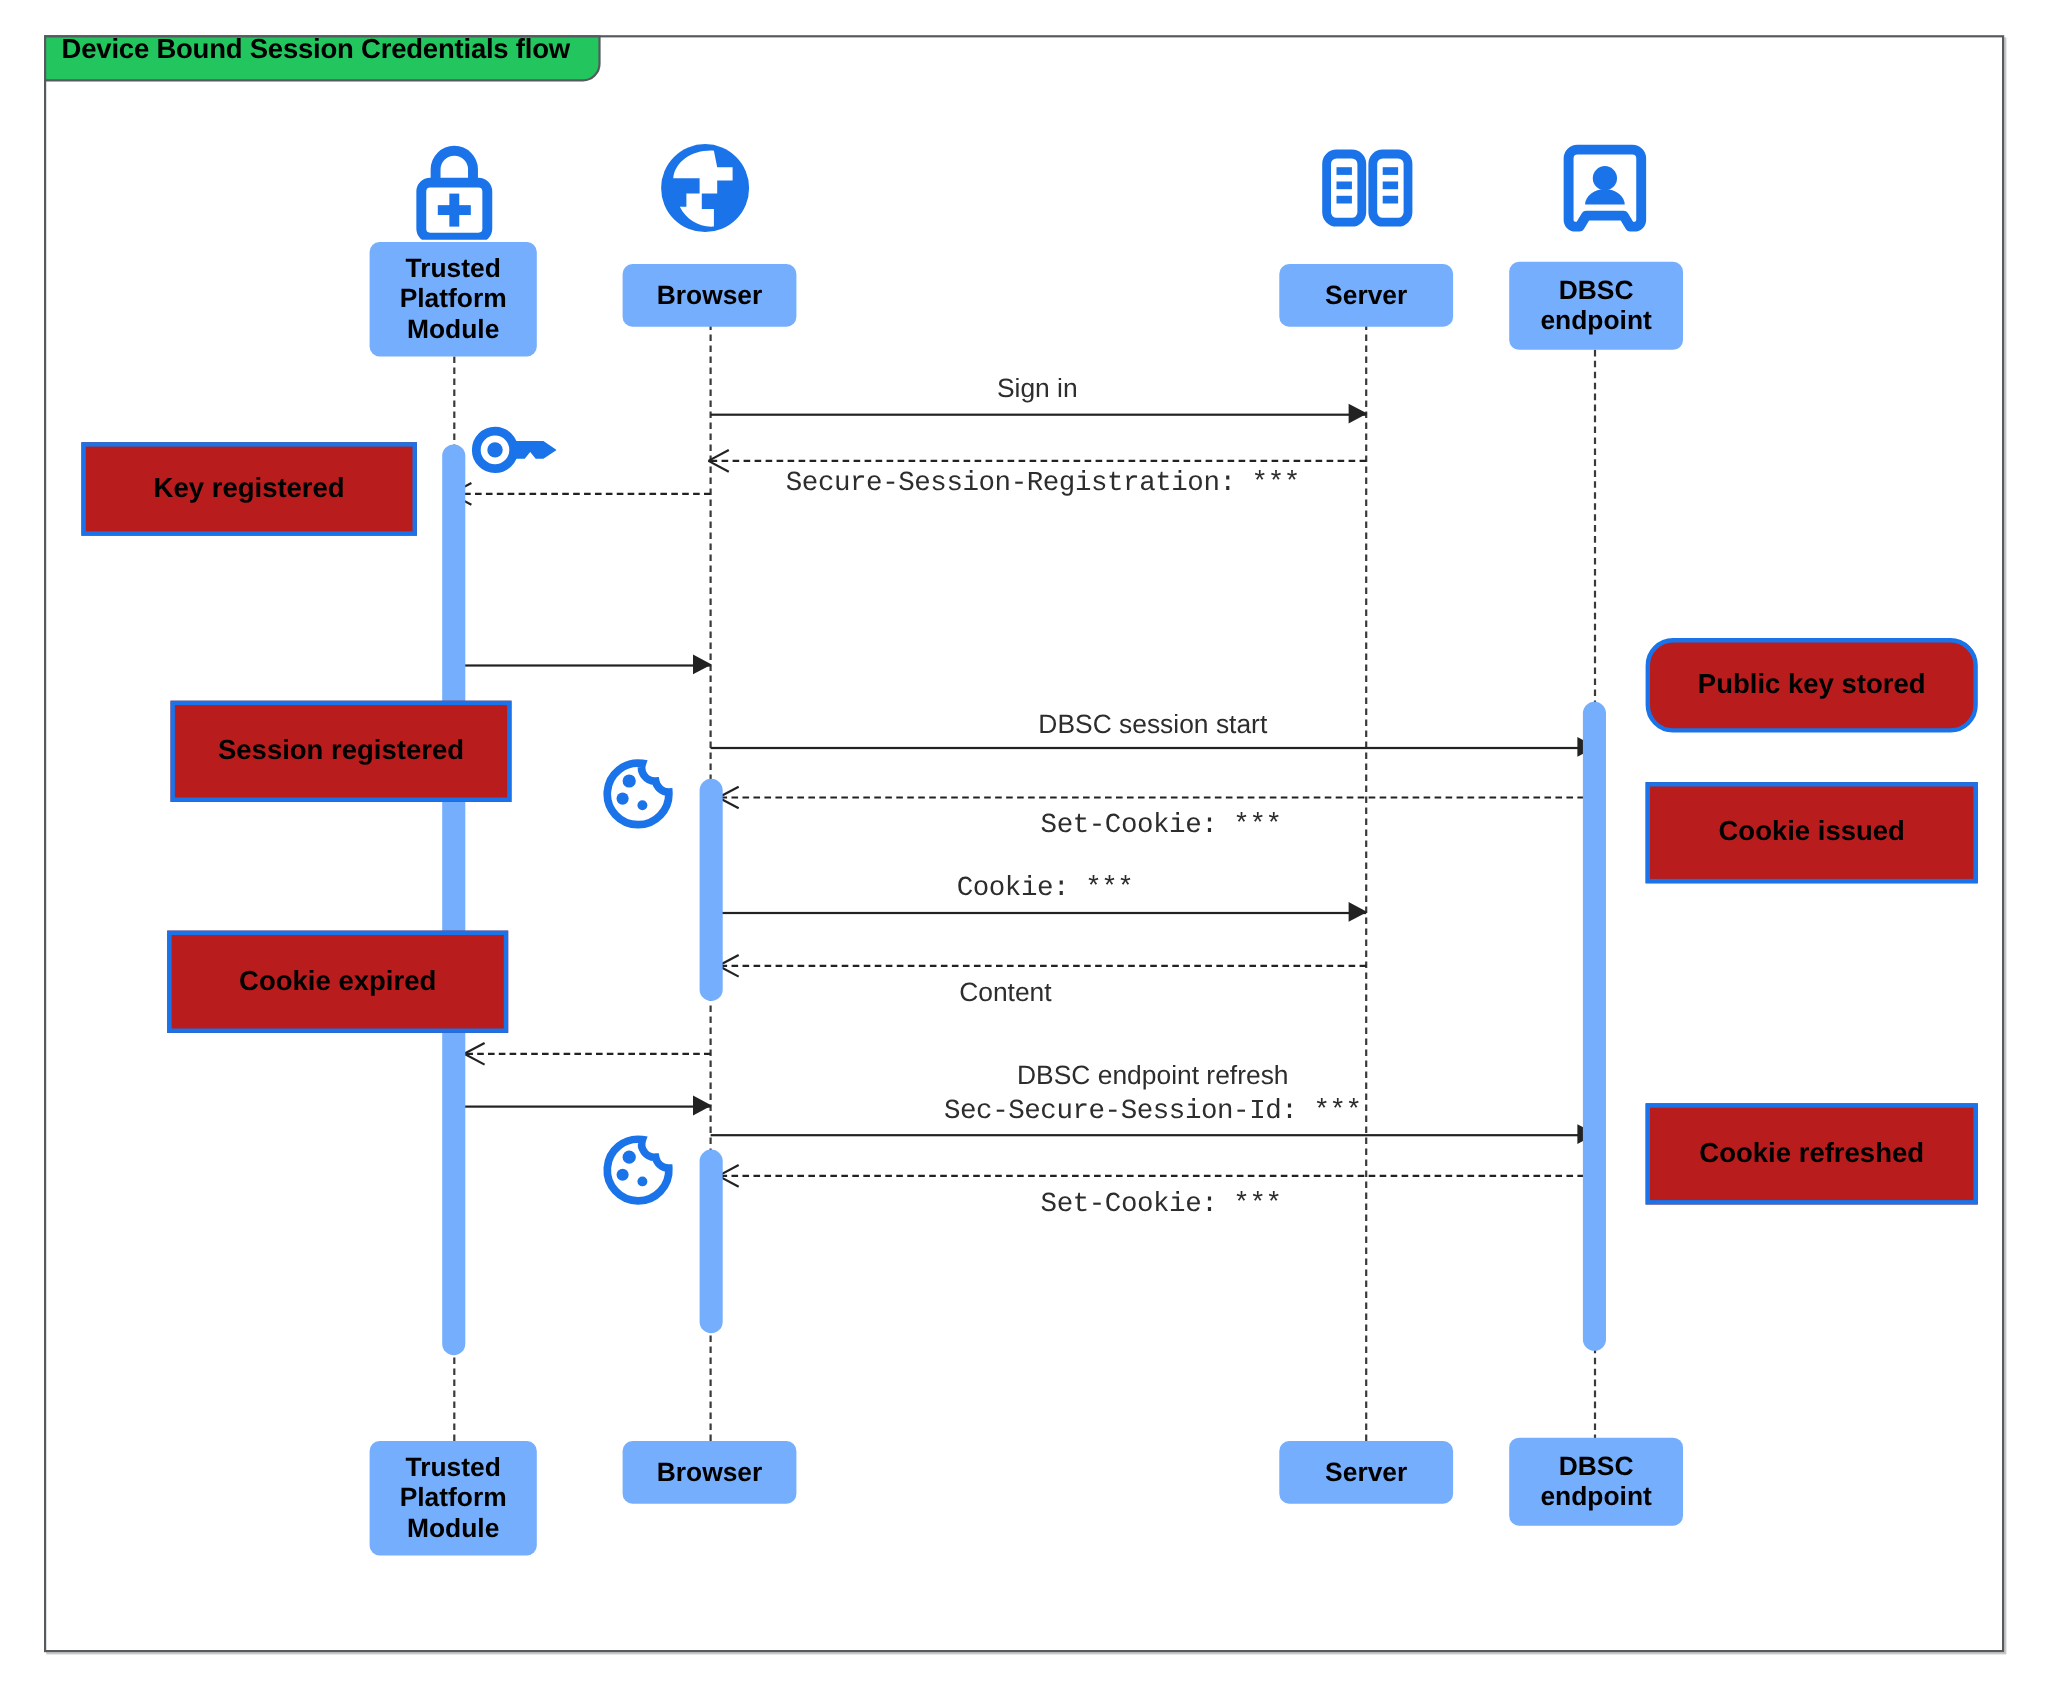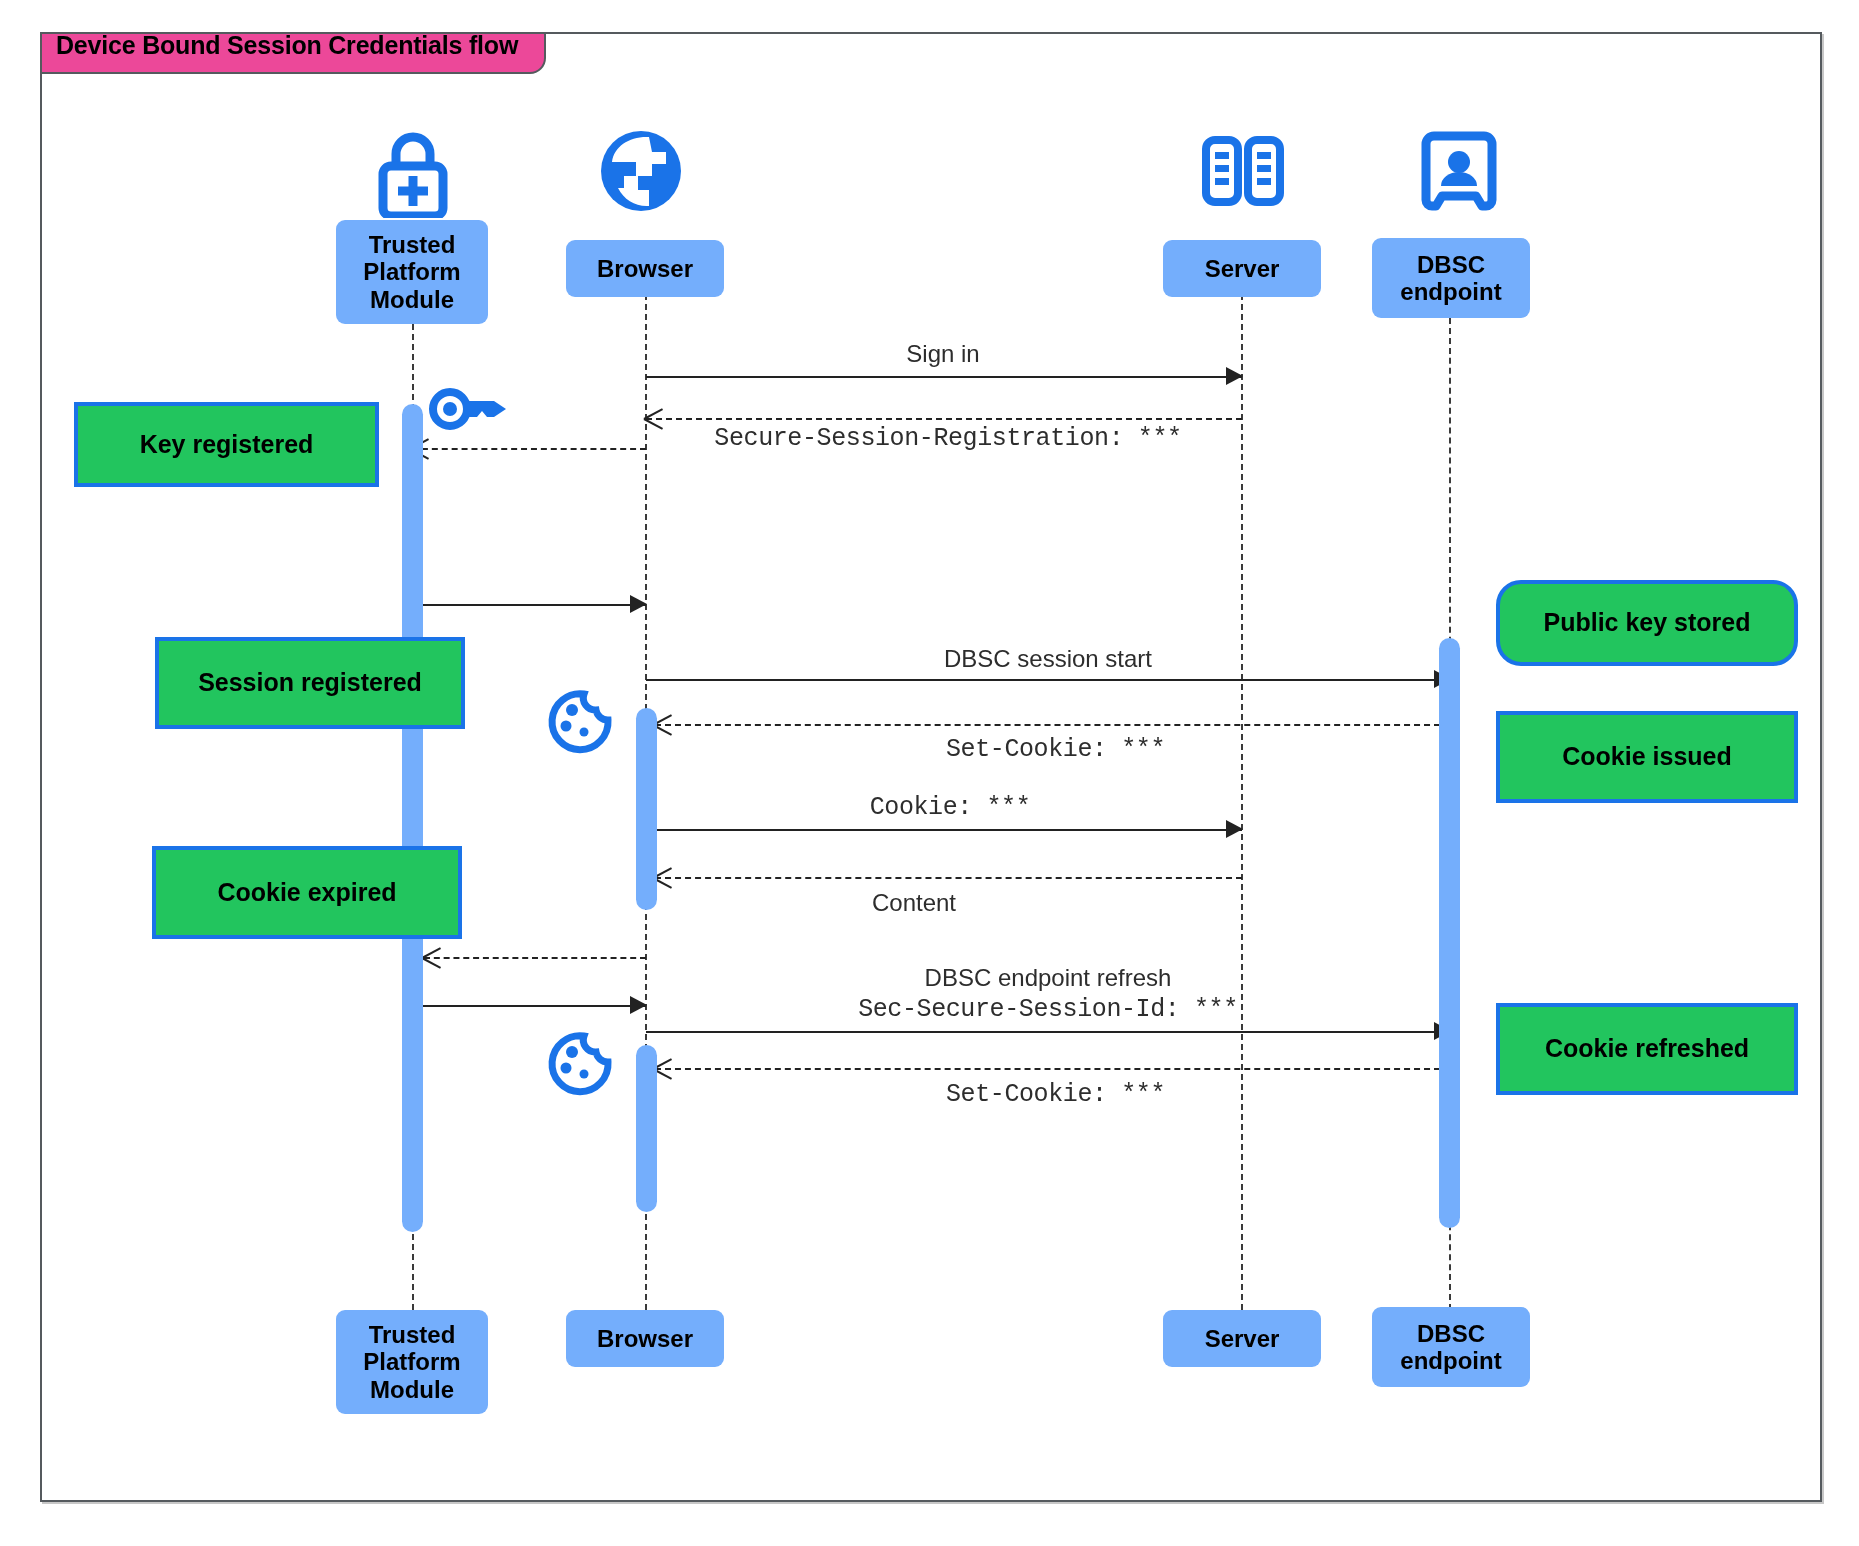--- a/index.html
+++ b/index.html
@@ -7,21 +7,21 @@
   #stage{position:relative;width:1859px;height:1546px;overflow:hidden;background:#fff;}
 
   
   .frame{
     position:absolute;left:40px;top:32px;width:1782px;height:1470px;
     border:2px solid #555a5e;background:#fff;box-sizing:border-box;
     box-shadow:2px 2px 0 rgba(0,0,0,.22);
   }
   .frame-tab{
     position:absolute;left:40px;top:32px;height:42px;
-    background:#ec4899;border:2px solid #555a5e;box-sizing:border-box;
+    background:#22c55e;border:2px solid #555a5e;box-sizing:border-box;
     border-radius:0 0 16px 0;display:flex;align-items:center;
     padding:0 26px 16px 14px;z-index:4;
   }
   .frame-title{font-size:25px;font-weight:bold;color:#000;letter-spacing:-.2px;white-space:nowrap;}
 
   
   .pbox{
     position:absolute;background:#74aefc;border-radius:9px;
     display:flex;align-items:center;justify-content:center;text-align:center;
     font-weight:bold;font-size:24px;color:#000;line-height:1.14;z-index:5;
@@ -31,21 +31,21 @@
   
   .lifeline{
     position:absolute;width:0;border-left:2px dashed #3a3a3a;z-index:1;
   }
 
   
   .act{position:absolute;background:#74aefc;border-radius:12px;z-index:3;}
 
   
   .note{
-    position:absolute;background:#22c55e;border:4px solid #1a73e8;
+    position:absolute;background:#b91c1c;border:4px solid #1a73e8;
     display:flex;align-items:center;justify-content:center;text-align:right;
     font-weight:bold;font-size:25px;color:#000;line-height:1.25;z-index:6;
     box-sizing:border-box;
   }
 
   
   .msg{position:absolute;height:0;z-index:2;}
   .msg .ln{position:absolute;left:0;top:0;width:100%;height:0;}
   .msg.solid .ln{border-top:2px solid #222;}
   .msg.dashed .ln{border-top:2px dashed #222;}

